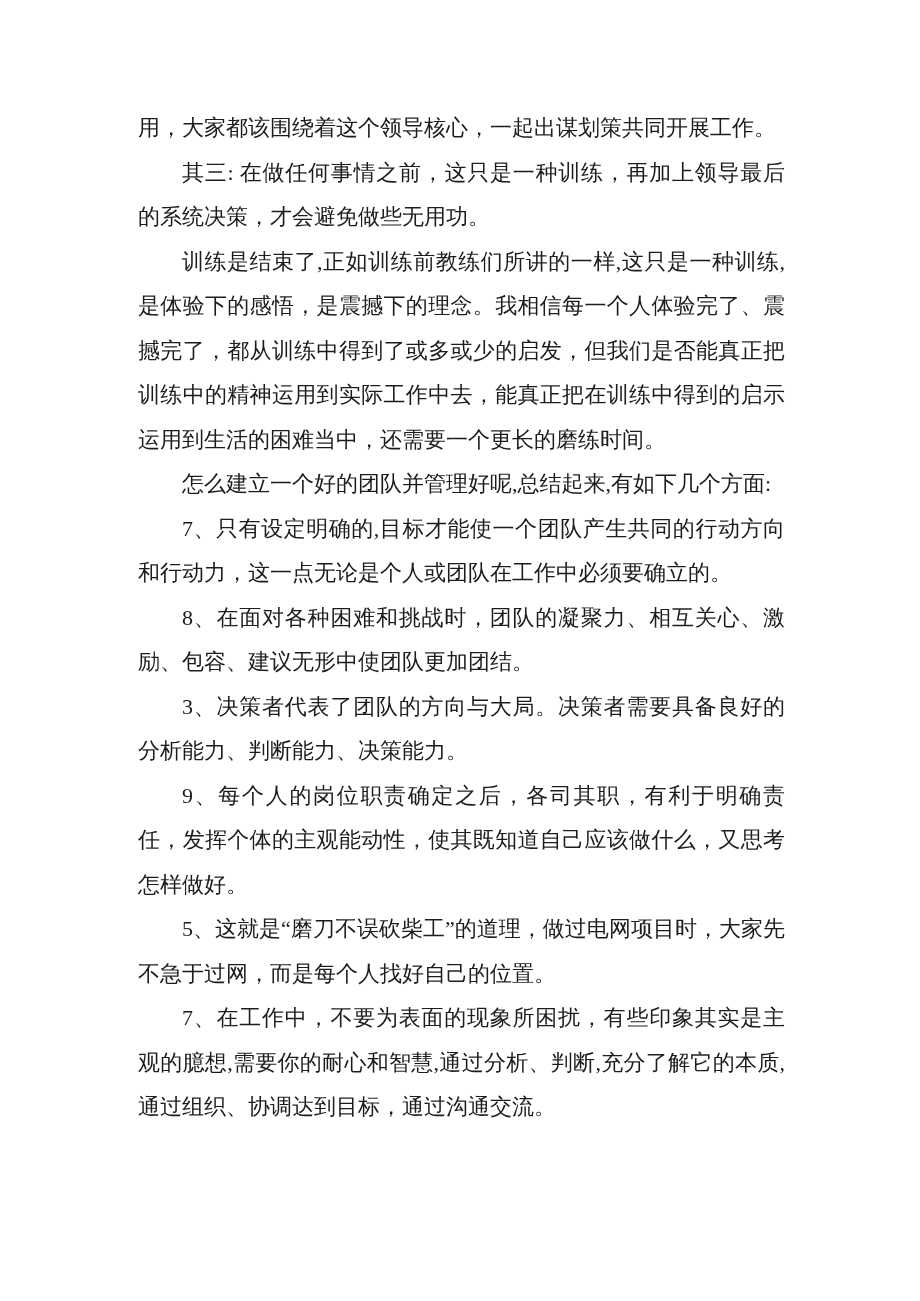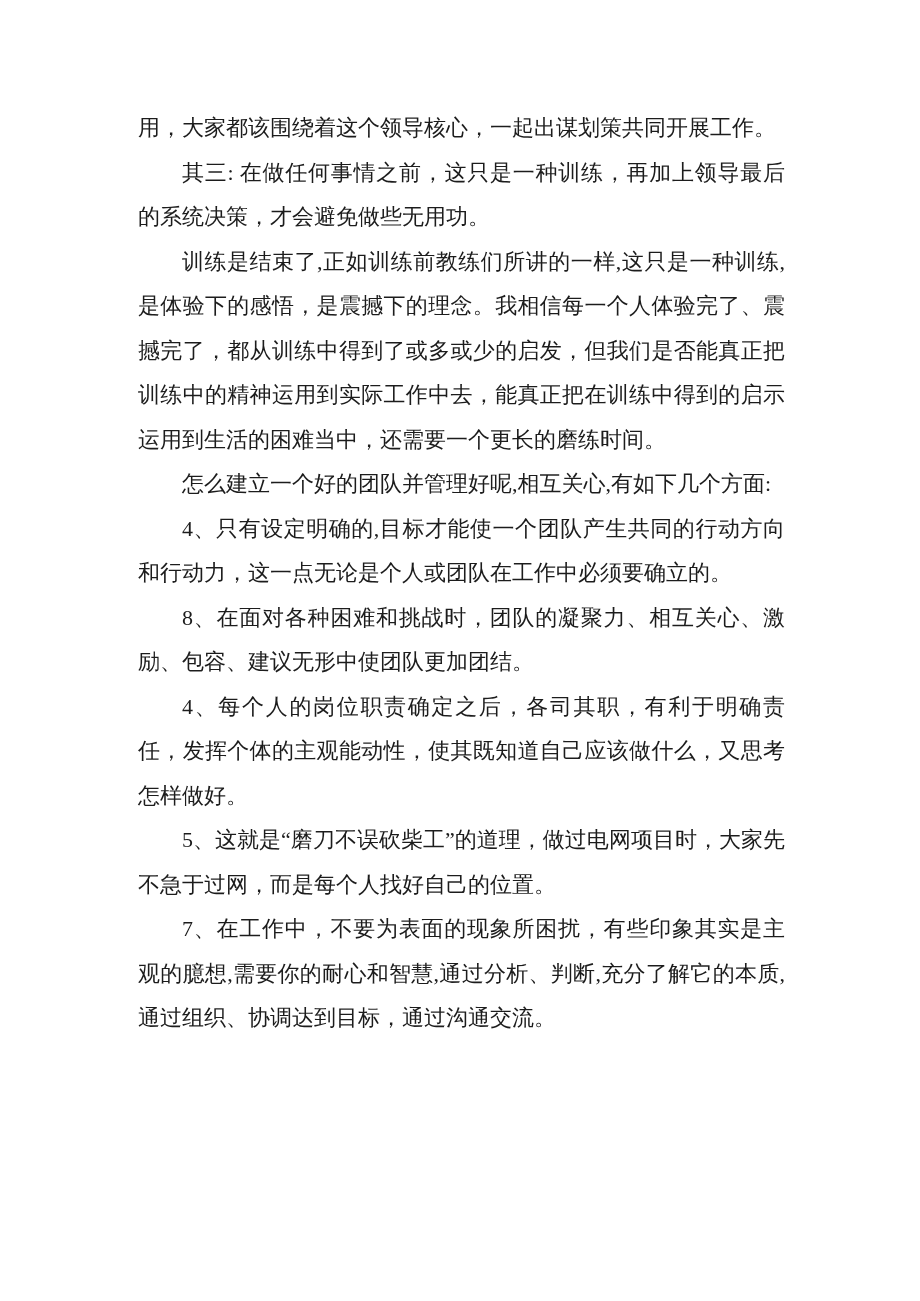--- a/index.html
+++ b/index.html
@@ -31,19 +31,20 @@
     text-indent: 0;
   }
 </style>
 </head>
 <body>
 
 <div class="page">
   <p class="para no-indent">用，大家都该围绕着这个领导核心，一起出谋划策共同开展工作。</p>
   <p class="para">其三: 在做任何事情之前，这只是一种训练，再加上领导最后的系统决策，才会避免做些无用功。</p>
   <p class="para">训练是结束了,正如训练前教练们所讲的一样,这只是一种训练,是体验下的感悟，是震撼下的理念。我相信每一个人体验完了、震撼完了，都从训练中得到了或多或少的启发，但我们是否能真正把训练中的精神运用到实际工作中去，能真正把在训练中得到的启示运用到生活的困难当中，还需要一个更长的磨练时间。</p>
-  <p class="para">怎么建立一个好的团队并管理好呢,相互关心,有如下几个方面:</p>
-  <p class="para">4、只有设定明确的,目标才能使一个团队产生共同的行动方向和行动力，这一点无论是个人或团队在工作中必须要确立的。</p>
+  <p class="para">怎么建立一个好的团队并管理好呢,总结起来,有如下几个方面:</p>
+  <p class="para">7、只有设定明确的,目标才能使一个团队产生共同的行动方向和行动力，这一点无论是个人或团队在工作中必须要确立的。</p>
   <p class="para">8、在面对各种困难和挑战时，团队的凝聚力、相互关心、激励、包容、建议无形中使团队更加团结。</p>
-  <p class="para">4、每个人的岗位职责确定之后，各司其职，有利于明确责任，发挥个体的主观能动性，使其既知道自己应该做什么，又思考怎样做好。</p>
+  <p class="para">3、决策者代表了团队的方向与大局。决策者需要具备良好的分析能力、判断能力、决策能力。</p>
+  <p class="para">9、每个人的岗位职责确定之后，各司其职，有利于明确责任，发挥个体的主观能动性，使其既知道自己应该做什么，又思考怎样做好。</p>
   <p class="para">5、这就是“磨刀不误砍柴工”的道理，做过电网项目时，大家先不急于过网，而是每个人找好自己的位置。</p>
   <p class="para">7、在工作中，不要为表面的现象所困扰，有些印象其实是主观的臆想,需要你的耐心和智慧,通过分析、判断,充分了解它的本质,通过组织、协调达到目标，通过沟通交流。</p>
 </div>
 
 </body></html>

